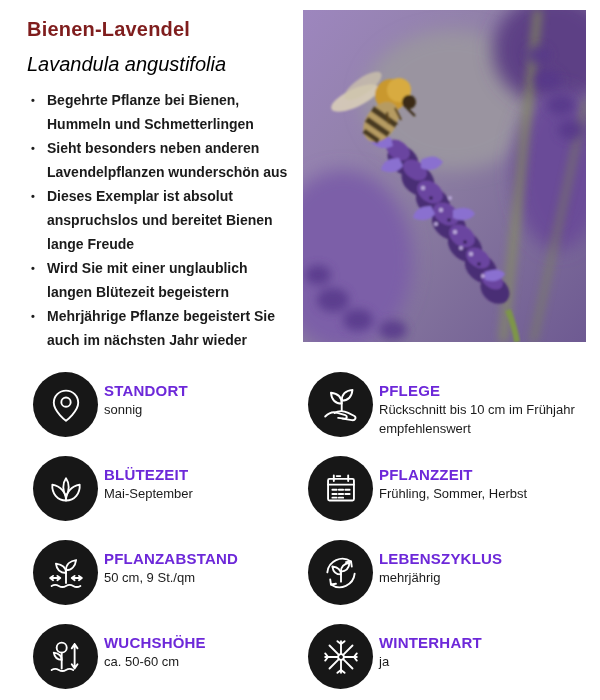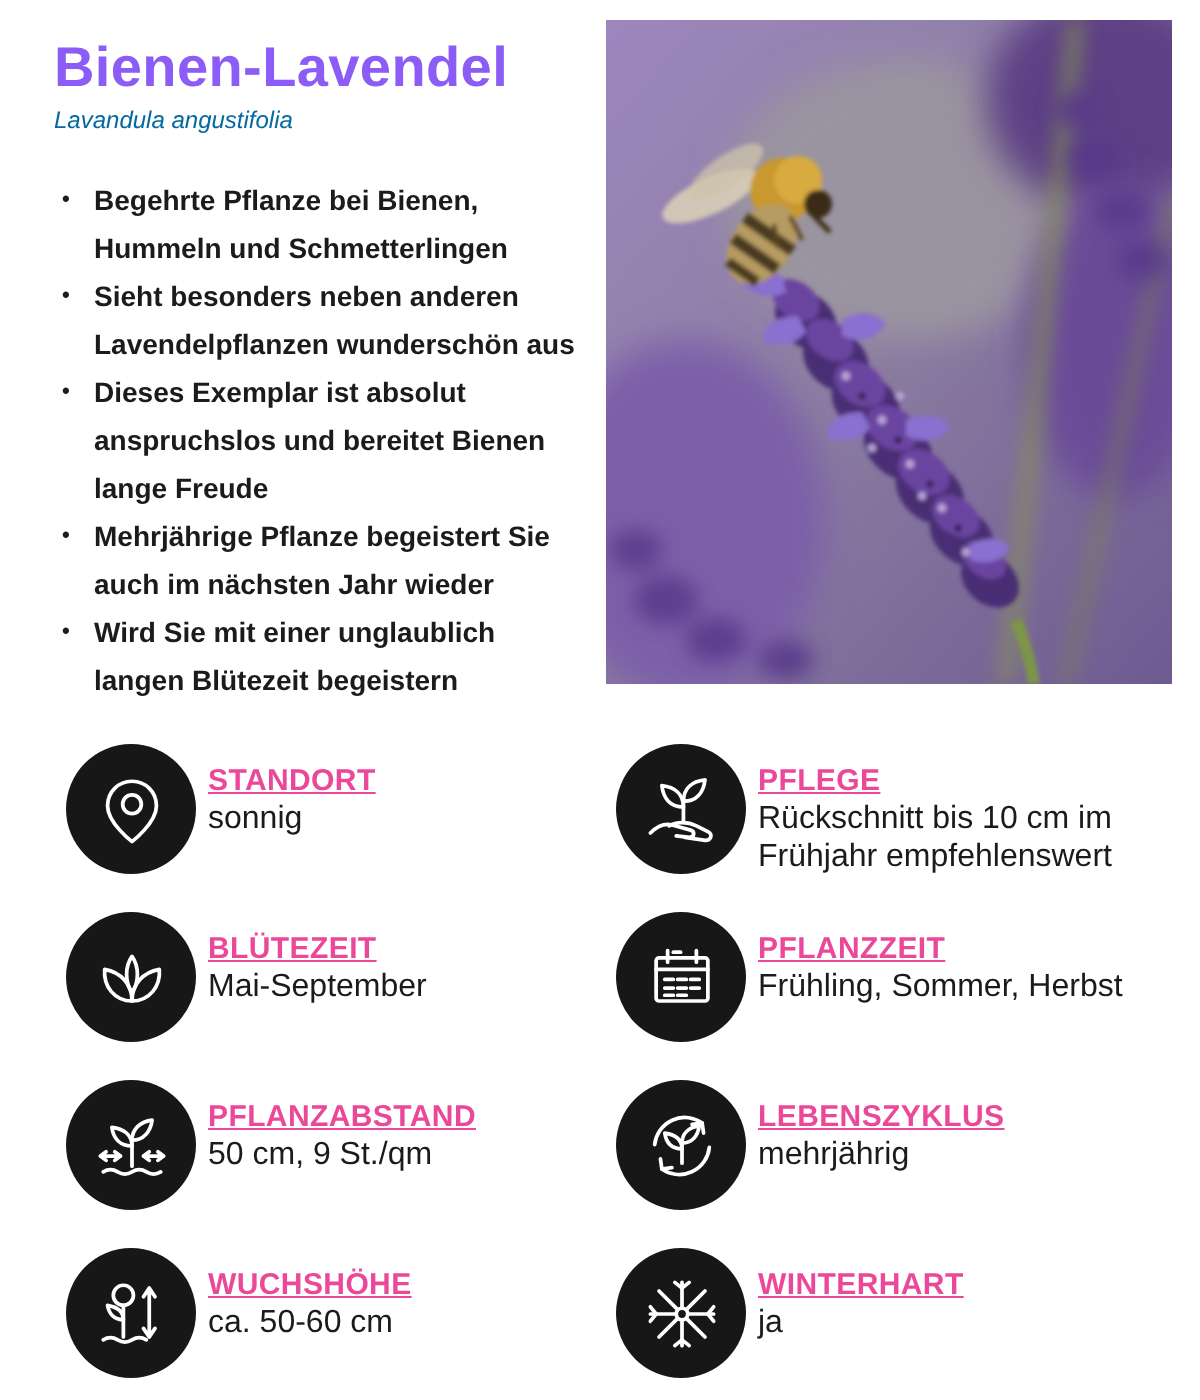--- a/index.html
+++ b/index.html
@@ -3,26 +3,26 @@
 <meta charset="utf-8">
 <style>
   * { margin:0; padding:0; box-sizing:border-box; }
   html,body { background:#ffffff; }
   body {
     width:600px; height:700px; position:relative; overflow:hidden;
     font-family:"Liberation Sans", sans-serif; color:#1b1b1b;
   }
   .page-title {
     position:absolute; left:27px; top:18px;
-    font-size:28px; font-weight:bold; letter-spacing:.2px;
-    color:#8b5cf6;
+    font-size:20px; font-weight:bold; letter-spacing:.2px;
+    color:#7f1d1d;
   }
   .page-subtitle {
     position:absolute; left:27px; top:53px;
-    font-size:12px; font-style:italic; color:#0369a1;
+    font-size:20px; font-style:italic; color:#000000;
   }
   .bullets {
     position:absolute; left:27px; top:88px; width:262px;
     list-style:none;
     font-weight:bold;
   }
   .bullets li {
     position:relative; padding-left:20px;
     font-size:14px; line-height:24px; color:#1b1b1b;
   }
@@ -42,39 +42,39 @@
   .attr-item { display:flex; align-items:flex-start; }
   .attr-icon {
     width:65px; height:65px; border-radius:50%;
     background:#171717; flex:0 0 65px;
     display:flex; align-items:center; justify-content:center;
   }
   .attr-icon svg { width:46px; height:46px; }
   .attr-text { margin-left:6px; padding-top:9px; }
   .attr-label {
     font-size:15px; font-weight:bold; letter-spacing:.2px;
-    line-height:19px; color:#ec4899;text-decoration:underline;
+    line-height:19px; color:#6d28d9;
   }
   .attr-value {
-    font-size:16px; line-height:19px; color:#1b1b1b; max-width:218px;
+    font-size:13px; line-height:19px; color:#1b1b1b; max-width:218px;
   }
   .icon-stroke { fill:none; stroke:#ffffff; stroke-width:2.6; stroke-linecap:round; stroke-linejoin:round; }
 </style>
 </head>
 <body>
 
 <div class="page-title">Bienen-Lavendel</div>
 <div class="page-subtitle">Lavandula angustifolia</div>
 
 <ul class="bullets">
   <li>Begehrte Pflanze bei Bienen, Hummeln und Schmetterlingen</li>
   <li>Sieht besonders neben anderen Lavendelpflanzen wunderschön aus</li>
   <li>Dieses Exemplar ist absolut anspruchslos und bereitet Bienen lange Freude</li>
+  <li>Wird Sie mit einer unglaublich langen Blütezeit begeistern</li>
   <li>Mehrjährige Pflanze begeistert Sie auch im nächsten Jahr wieder</li>
-  <li>Wird Sie mit einer unglaublich langen Blütezeit begeistern</li>
 </ul>
 
 <div class="photo">
   <svg width="283" height="332" viewBox="0 0 283 332" xmlns="http://www.w3.org/2000/svg">
     <defs>
       <linearGradient id="bg" x1="0" y1="0" x2="1" y2="1">
         <stop offset="0" stop-color="#9d86be"></stop>
         <stop offset="0.45" stop-color="#8d7fa2"></stop>
         <stop offset="1" stop-color="#6e5a92"></stop>
       </linearGradient>

